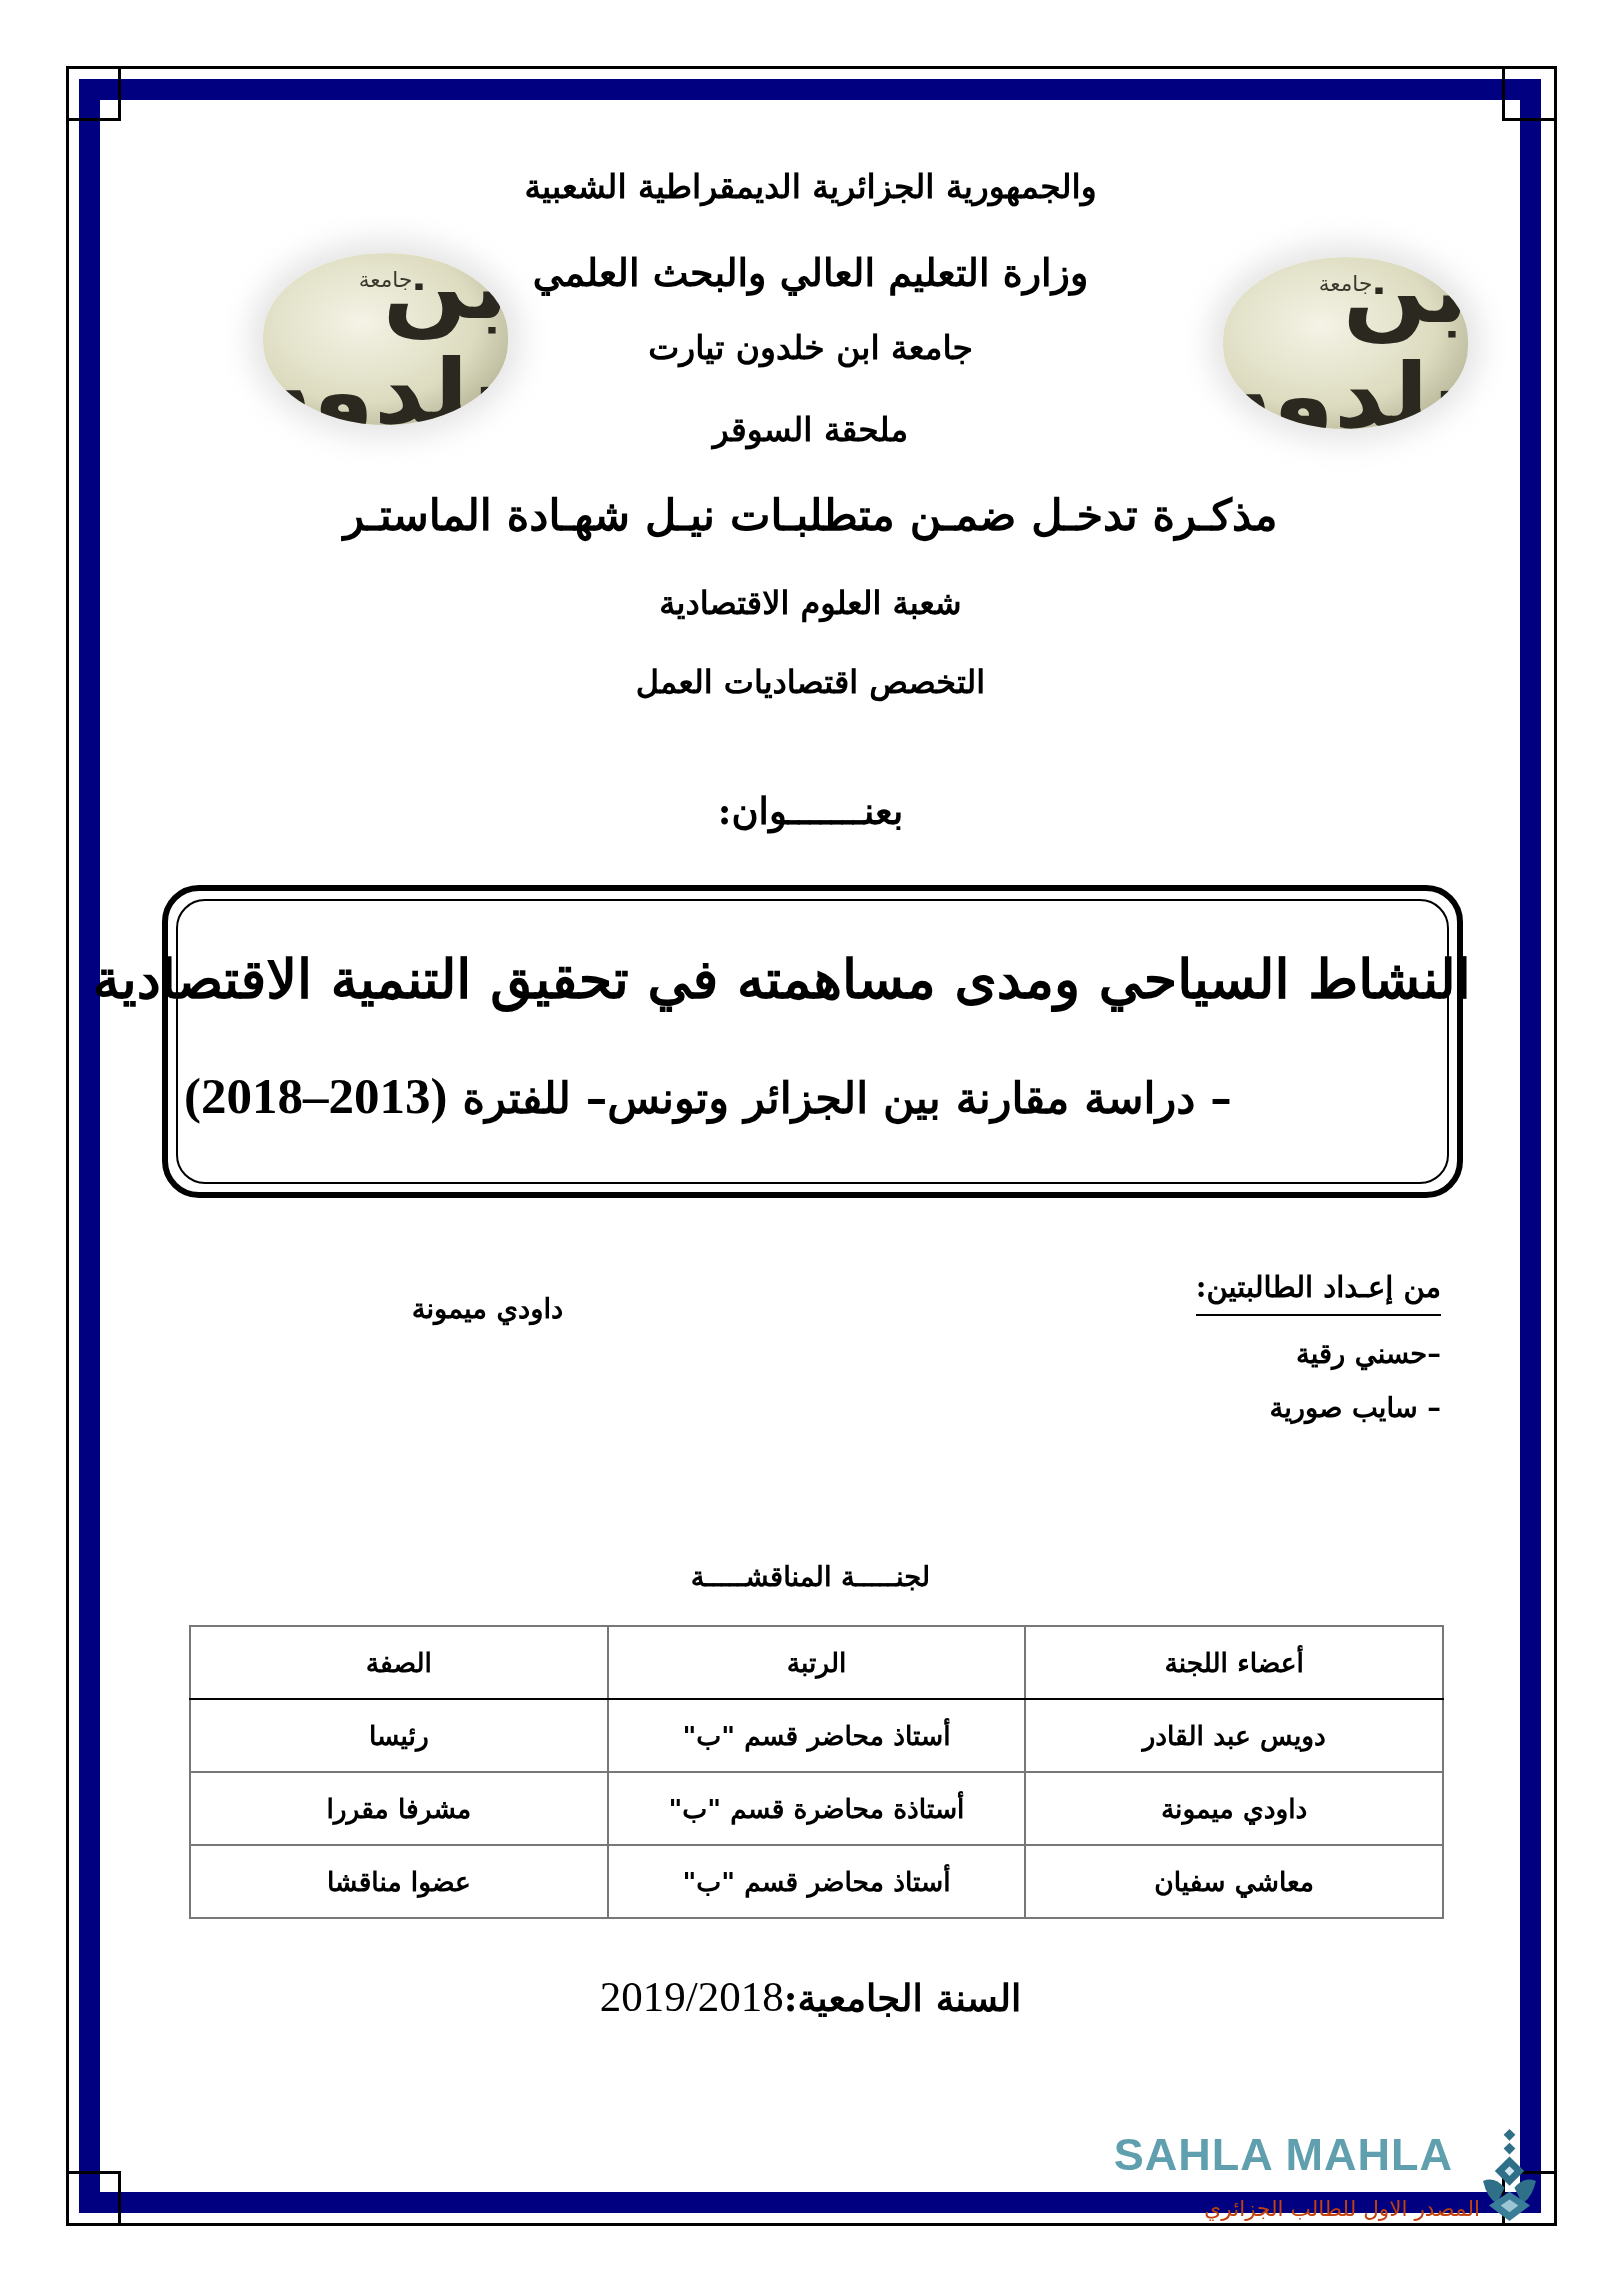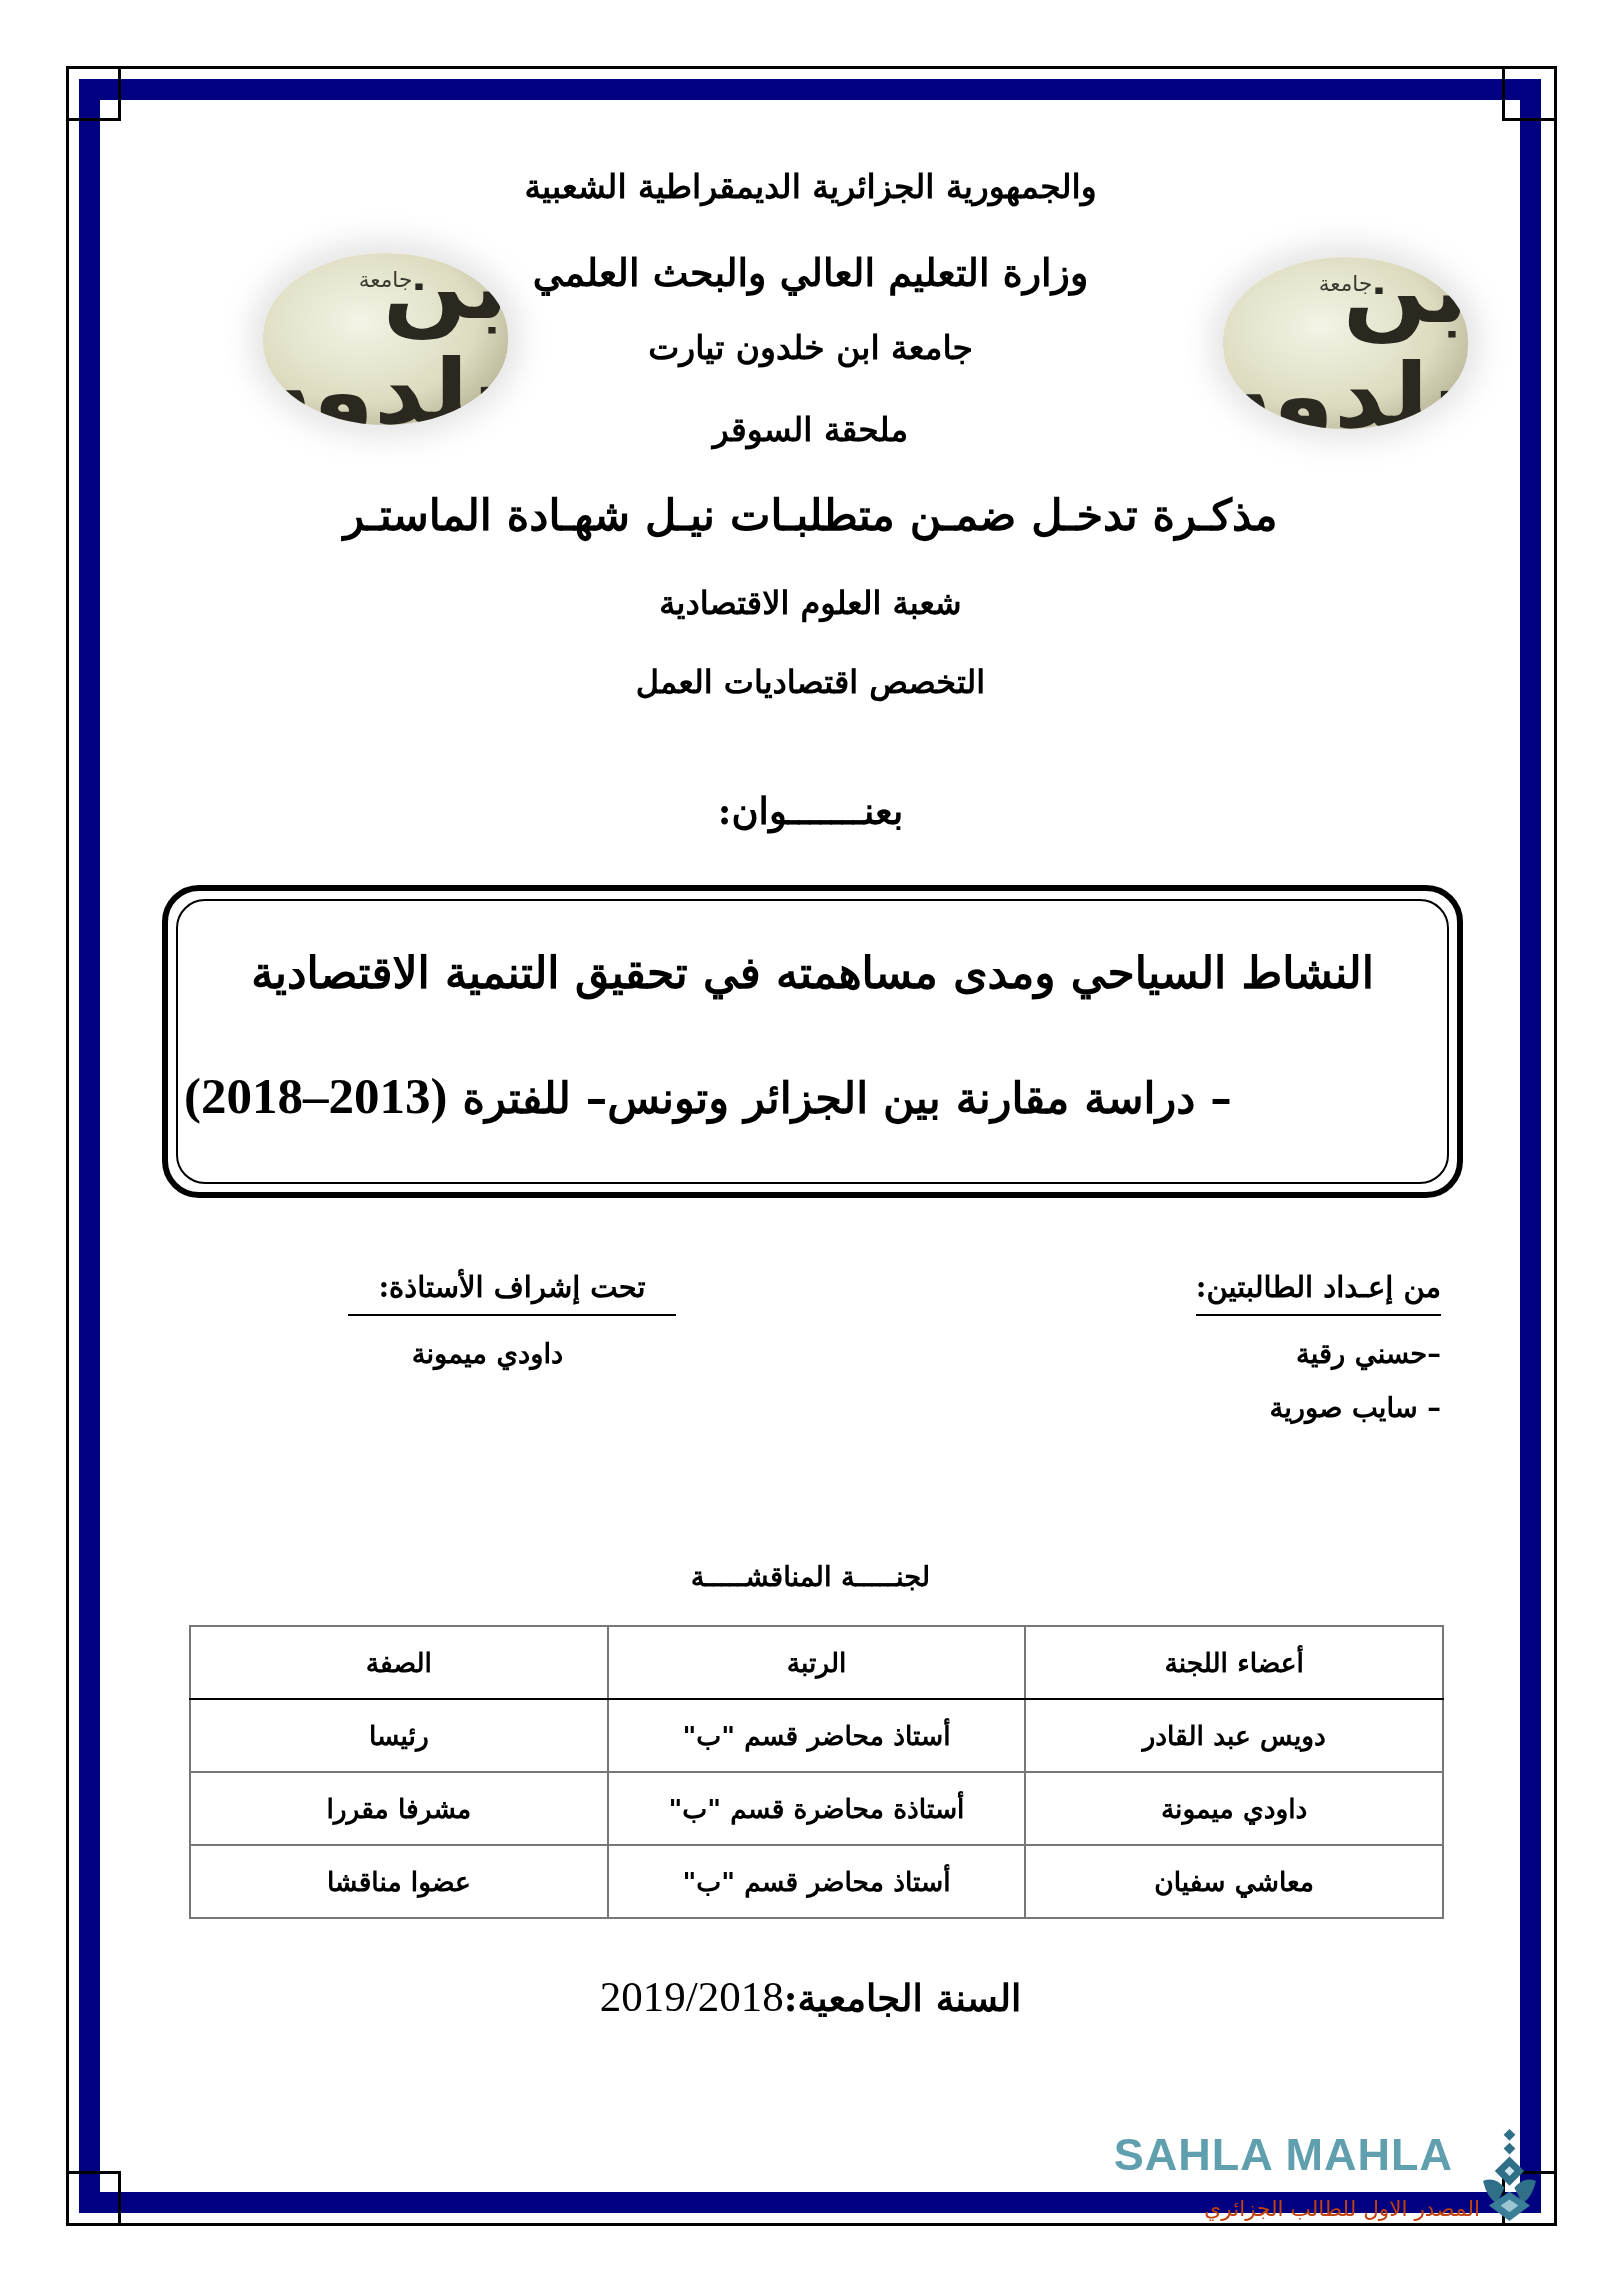--- a/index.html
+++ b/index.html
@@ -108,21 +108,21 @@
       border-radius: 29px;
     }
     .title-main {
       position: absolute;
       left: -13.7px; right: -13.7px;
       top: 56px;
       text-align: center;
       direction: rtl;
       font-family: "DejaVu Serif", serif;
       font-weight: bold;
-      font-size: 44px;
+      font-size: 54px;
       white-space: nowrap;
     }
     .title-sub {
       position: absolute;
       left: 0; right: 0;
       top: 176px;
       text-align: left;
       direction: rtl;
       font-family: "DejaVu Serif", serif;
       font-weight: bold;
@@ -275,21 +275,20 @@
   </div>
 </div>
 
 <div class="block authors">
   <div class="block-heading">من إعـداد الطالبتين:</div>
   <div class="block-line">–حسني رقية</div>
   <div class="block-line">– سايب صورية</div>
 </div>
 
 <div class="block supervisor">
-  <div class="block-heading">تحت إشراف الأستاذة:</div>
   <div class="block-line">داودي ميمونة</div>
 </div>
 
 <div class="committee-title">لجنـــــة المناقشـــــة</div>
 <table class="committee-table">
   <tbody>
       <tr class="head-row">
     <td>أعضاء اللجنة</td>
     <td>الرتبة</td>
     <td>الصفة</td>

